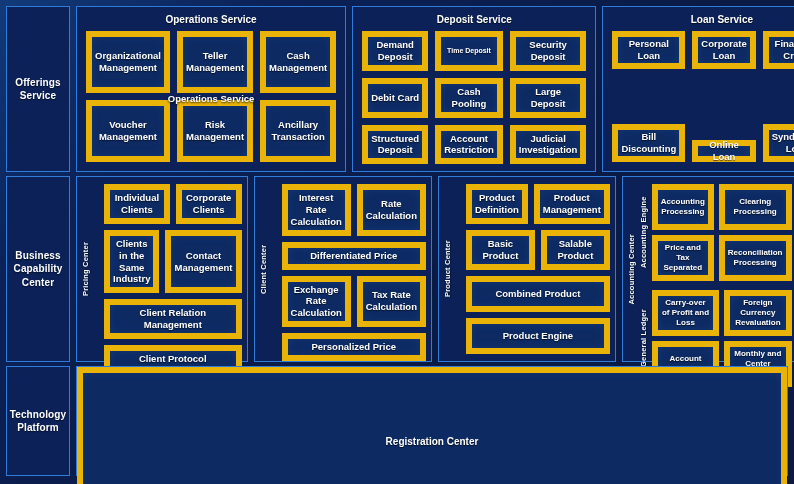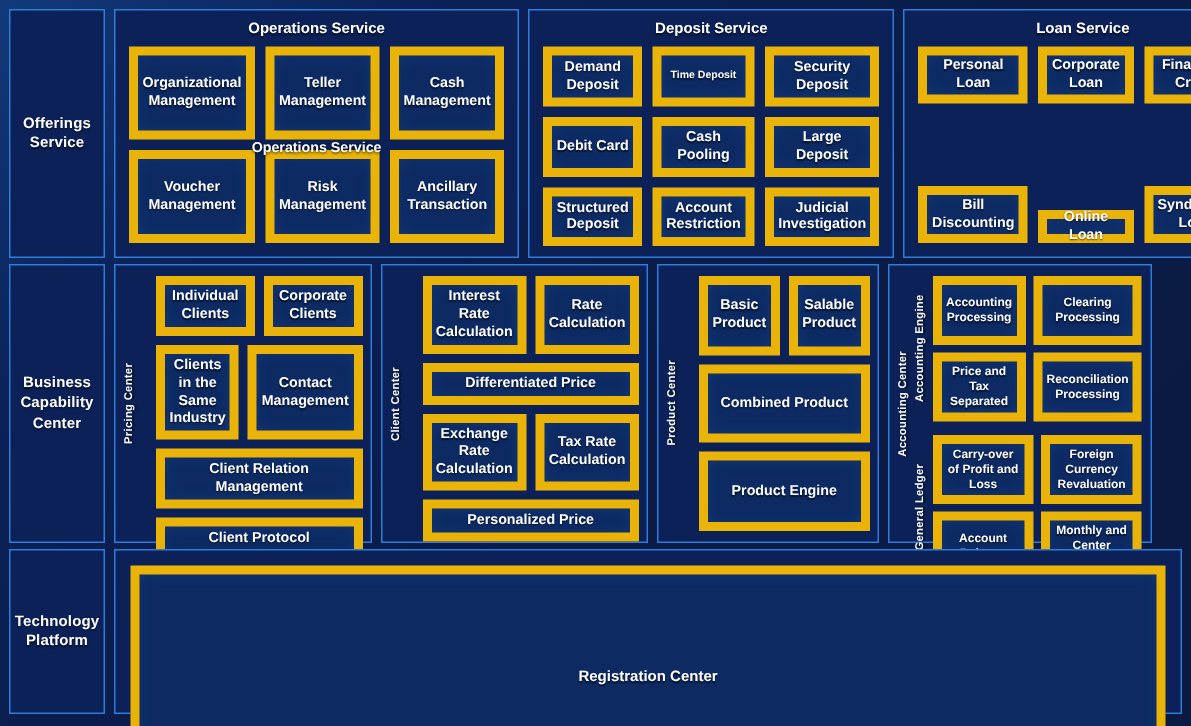--- a/index.html
+++ b/index.html
@@ -91,21 +91,21 @@
   .rrail{
     width:72px; flex:0 0 72px;
     border:1px solid #2f7ddb; background:#0b2157;
     display:flex; flex-direction:column; padding:4px 5px 6px;
   }
   .rrail .panel-title{ padding:3px 0 4px; line-height:1.3; }
   .rrail .box{ flex:1; margin-bottom:5px; font-size:8.5px; }
   .rrail .box:last-child{ margin-bottom:0; }
 
   
-  .tech-panel{ display:flex; gap:8px; padding:10px; }
+  .tech-panel{ display:flex; gap:8px; padding:0; }
   .tech-left{ flex:0 0 150px; }
   .tech-left .box{ height:100%; font-size:10px; }
 
   
   .dup-caption{
     position:absolute; left:0; right:0; top:86px;
     text-align:center; font-size:9.5px; font-weight:bold;
     text-shadow:0 1px 2px rgba(0,0,0,.85);
     pointer-events:none;
   }
@@ -215,20 +215,24 @@
         <div class="cap-row full">
           <div class="box">Personalized Price</div>
         </div>
       </div>
     </div>
 
     <div class="panel cap-panel" style="flex:1 1 150px;">
       <div class="vlabel">Product Center</div>
       <div class="cap-body">
         <div class="cap-row">
+          <div class="box">Product Definition</div>
+          <div class="box">Product Management</div>
+        </div>
+        <div class="cap-row">
           <div class="box">Basic Product</div>
           <div class="box">Salable Product</div>
         </div>
         <div class="cap-row full">
           <div class="box">Combined Product</div>
         </div>
         <div class="cap-row full">
           <div class="box">Product Engine</div>
         </div>
       </div>

